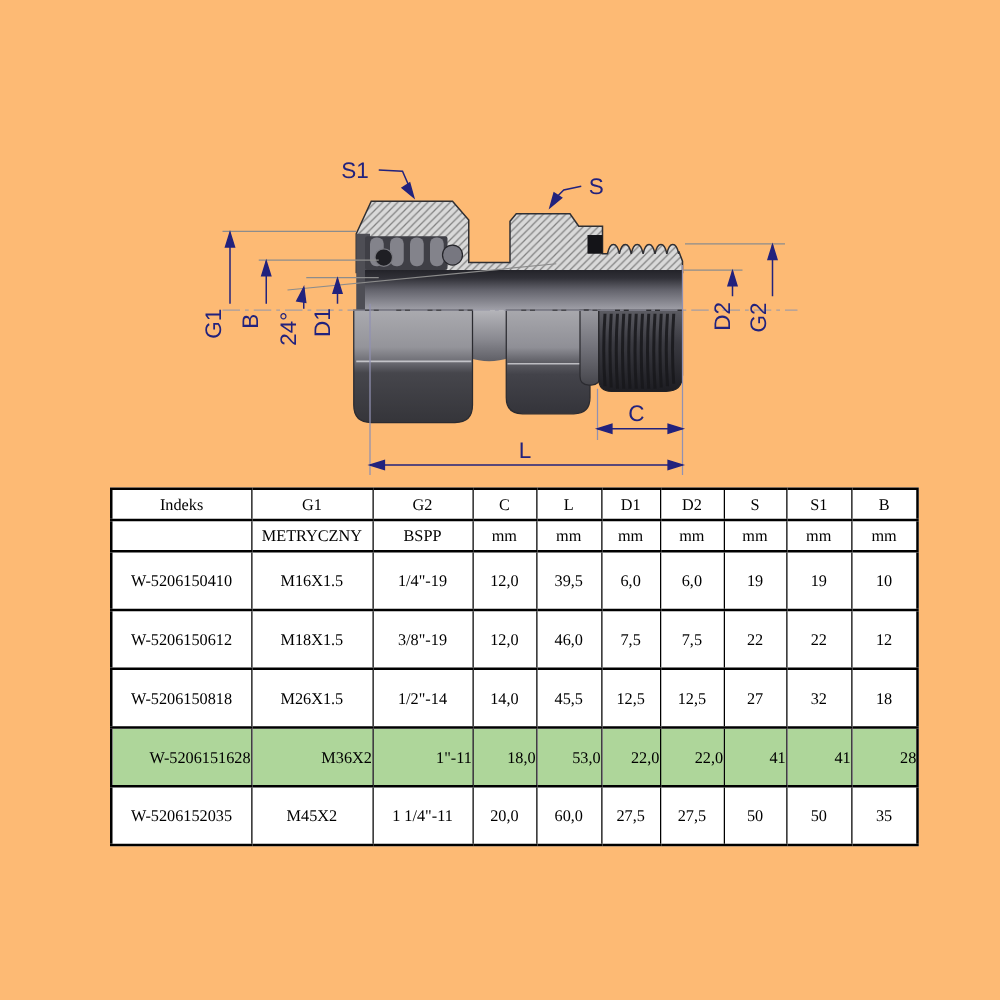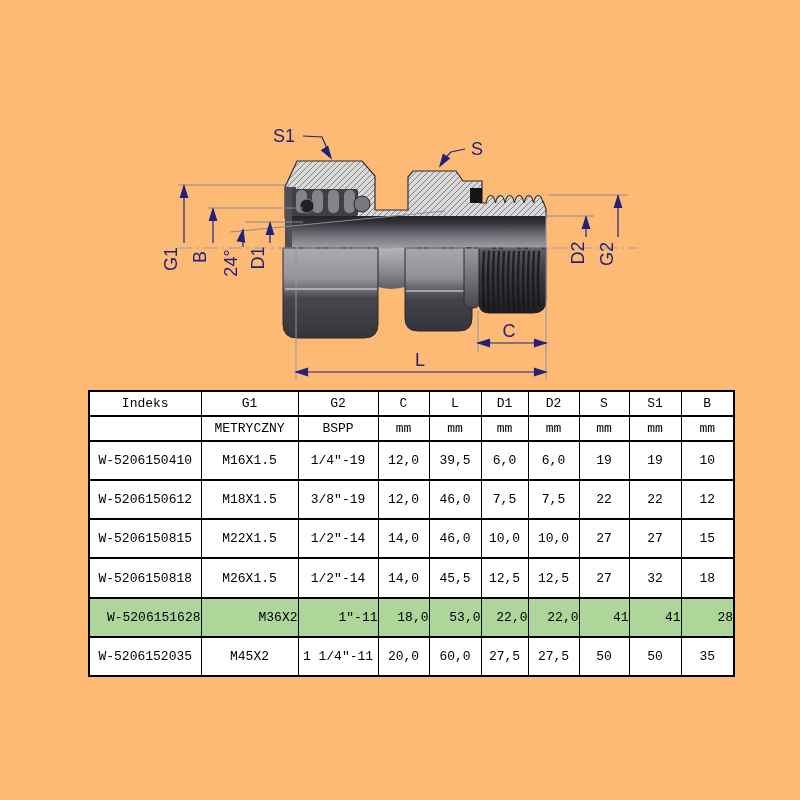--- a/index.html
+++ b/index.html
@@ -1,21 +1,21 @@
 <!DOCTYPE html>
 <html><head>
 <meta charset="utf-8">
 <style>
   html,body{margin:0;padding:0;background:#fff;}
   .stage{position:relative;width:800px;height:800px;background:#fdba74;overflow:hidden;
          font-family:"Liberation Sans", sans-serif;}
   .diagram-svg{position:absolute;left:0;top:0;}
   .spec-table{position:absolute;left:88px;top:390px;width:647px;height:287px;
               border-collapse:collapse;table-layout:fixed;background:#fff;
-              font-family:Liberation Mono, monospace;font-size:13px;color:#000;
+              font-family:Liberation Serif, serif;font-size:13px;color:#000;
               border:2px solid #000;}
   .spec-table td, .spec-table th{
       border-left:1px solid #000;border-right:1px solid #000;
       border-top:2px solid #000;border-bottom:2px solid #000;
       text-align:center;vertical-align:middle;font-weight:normal;
       padding:0;height:23px;white-space:nowrap;overflow:hidden;}
   .hl-row td{background:var(--hl,#aed69a);text-align:right;}
   svg text{font-family:"Liberation Sans", sans-serif;}
 </style>
 </head>
@@ -238,32 +238,20 @@
           <td>3/8"-19</td>
           <td>12,0</td>
           <td>46,0</td>
           <td>7,5</td>
           <td>7,5</td>
           <td>22</td>
           <td>22</td>
           <td>12</td>
         </tr>
         <tr>
-          <td>W-5206150815</td>
-          <td>M22X1.5</td>
-          <td>1/2"-14</td>
-          <td>14,0</td>
-          <td>46,0</td>
-          <td>10,0</td>
-          <td>10,0</td>
-          <td>27</td>
-          <td>27</td>
-          <td>15</td>
-        </tr>
-        <tr>
           <td>W-5206150818</td>
           <td>M26X1.5</td>
           <td>1/2"-14</td>
           <td>14,0</td>
           <td>45,5</td>
           <td>12,5</td>
           <td>12,5</td>
           <td>27</td>
           <td>32</td>
           <td>18</td>

